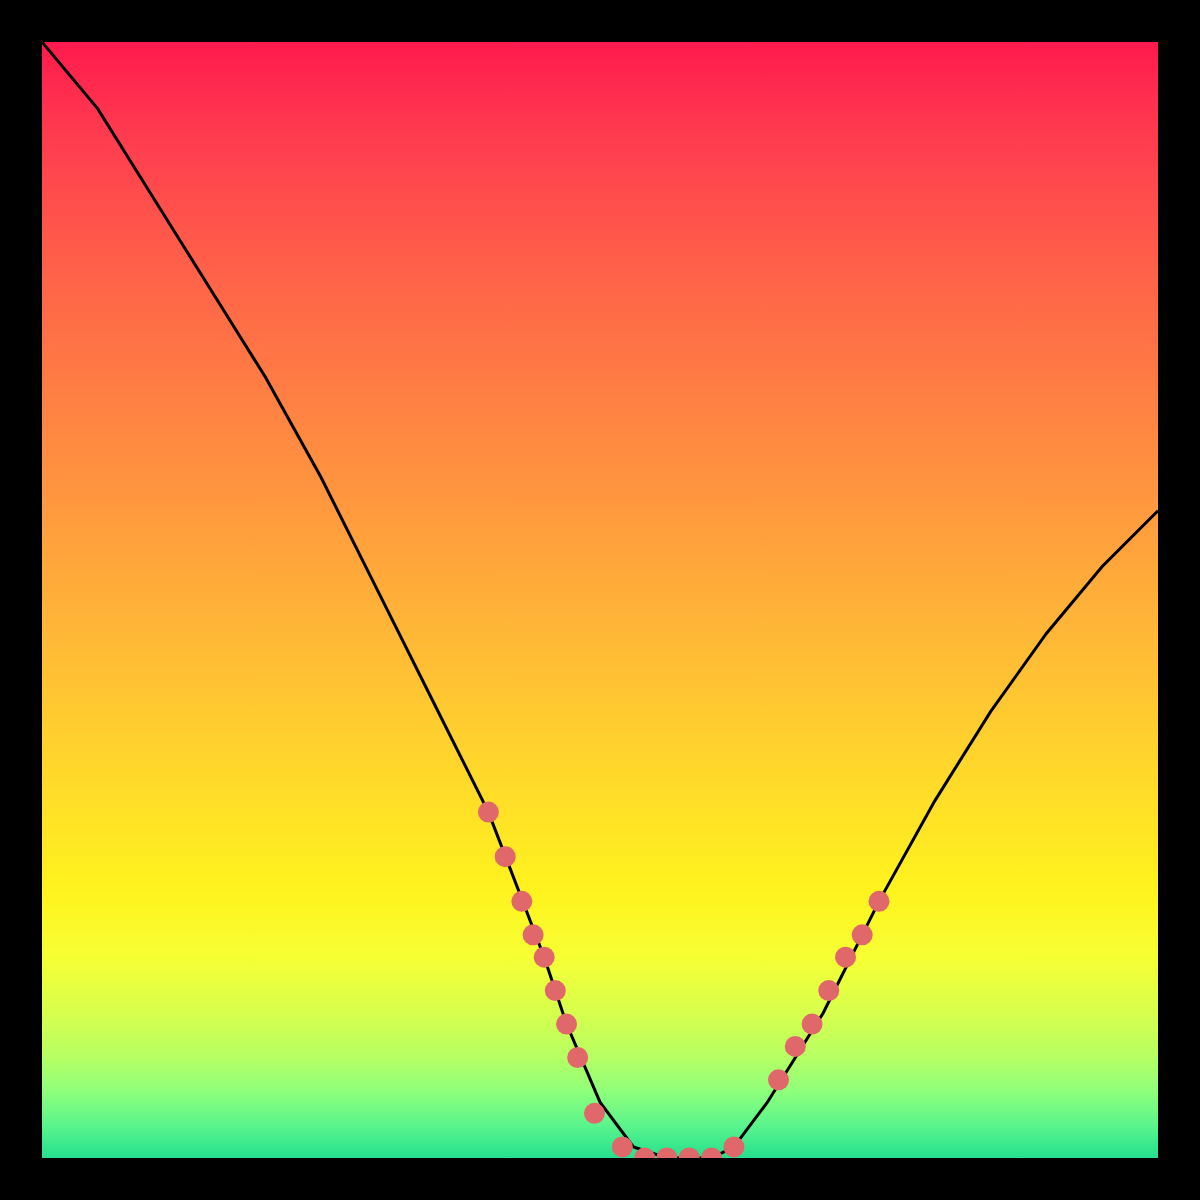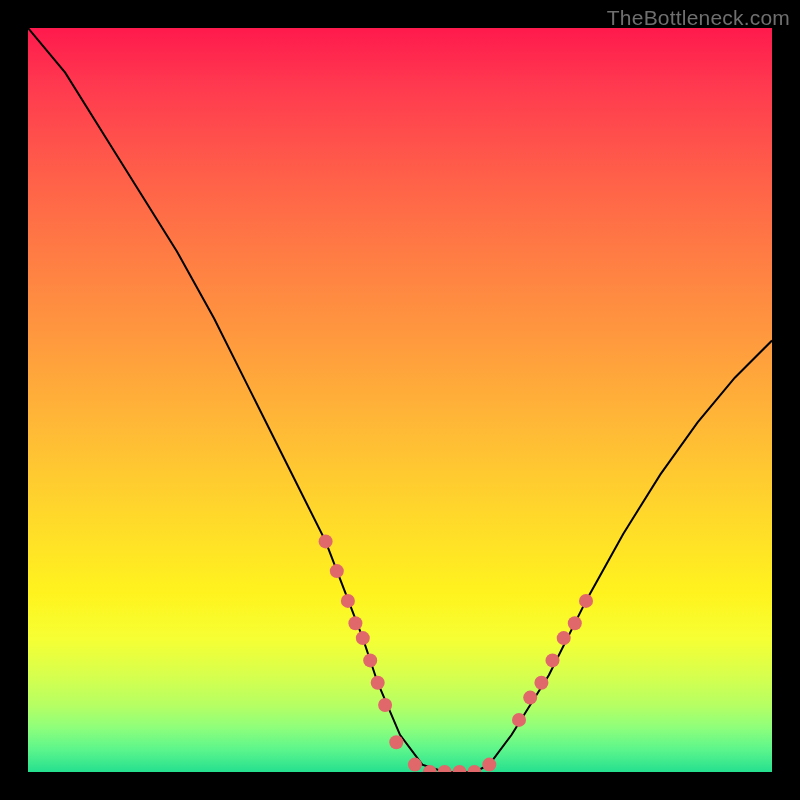--- a/index.html
+++ b/index.html
@@ -64,21 +64,20 @@
     top: 0;
     width: 100%;
     height: 100%;
   }
 </style>
 </head>
 <body>
 
 <div class="frame">
 
-  <div class="watermark">TheBottleneck.com</div>
 
   <div class="plot">
     <div class="gradient"></div>
 
     <svg class="curve" viewBox="0 0 744 744" preserveAspectRatio="none">
       <path d="M0.0 0.0 L37.2 44.6 L74.4 104.2 L111.6 163.7 L148.8 223.2 L186.0 290.2 L223.2 364.6 L260.4 439.0 L297.6 513.4 L334.8 610.1 L349.7 654.7 L372.0 706.8 L394.3 736.6 L416.6 744.0 L446.4 744.0 L461.3 736.6 L483.6 706.8 L520.8 647.3 L558.0 572.9 L595.2 505.9 L632.4 446.4 L669.6 394.3 L706.8 349.7 L744.0 312.5" fill="none" stroke="#000000" stroke-width="2"></path>
       <g>
           <circle cx="297.6" cy="513.4" r="7" fill="#e0686a"></circle>
           <circle cx="308.8" cy="543.1" r="7" fill="#e0686a"></circle>
           <circle cx="319.9" cy="572.9" r="7" fill="#e0686a"></circle>

